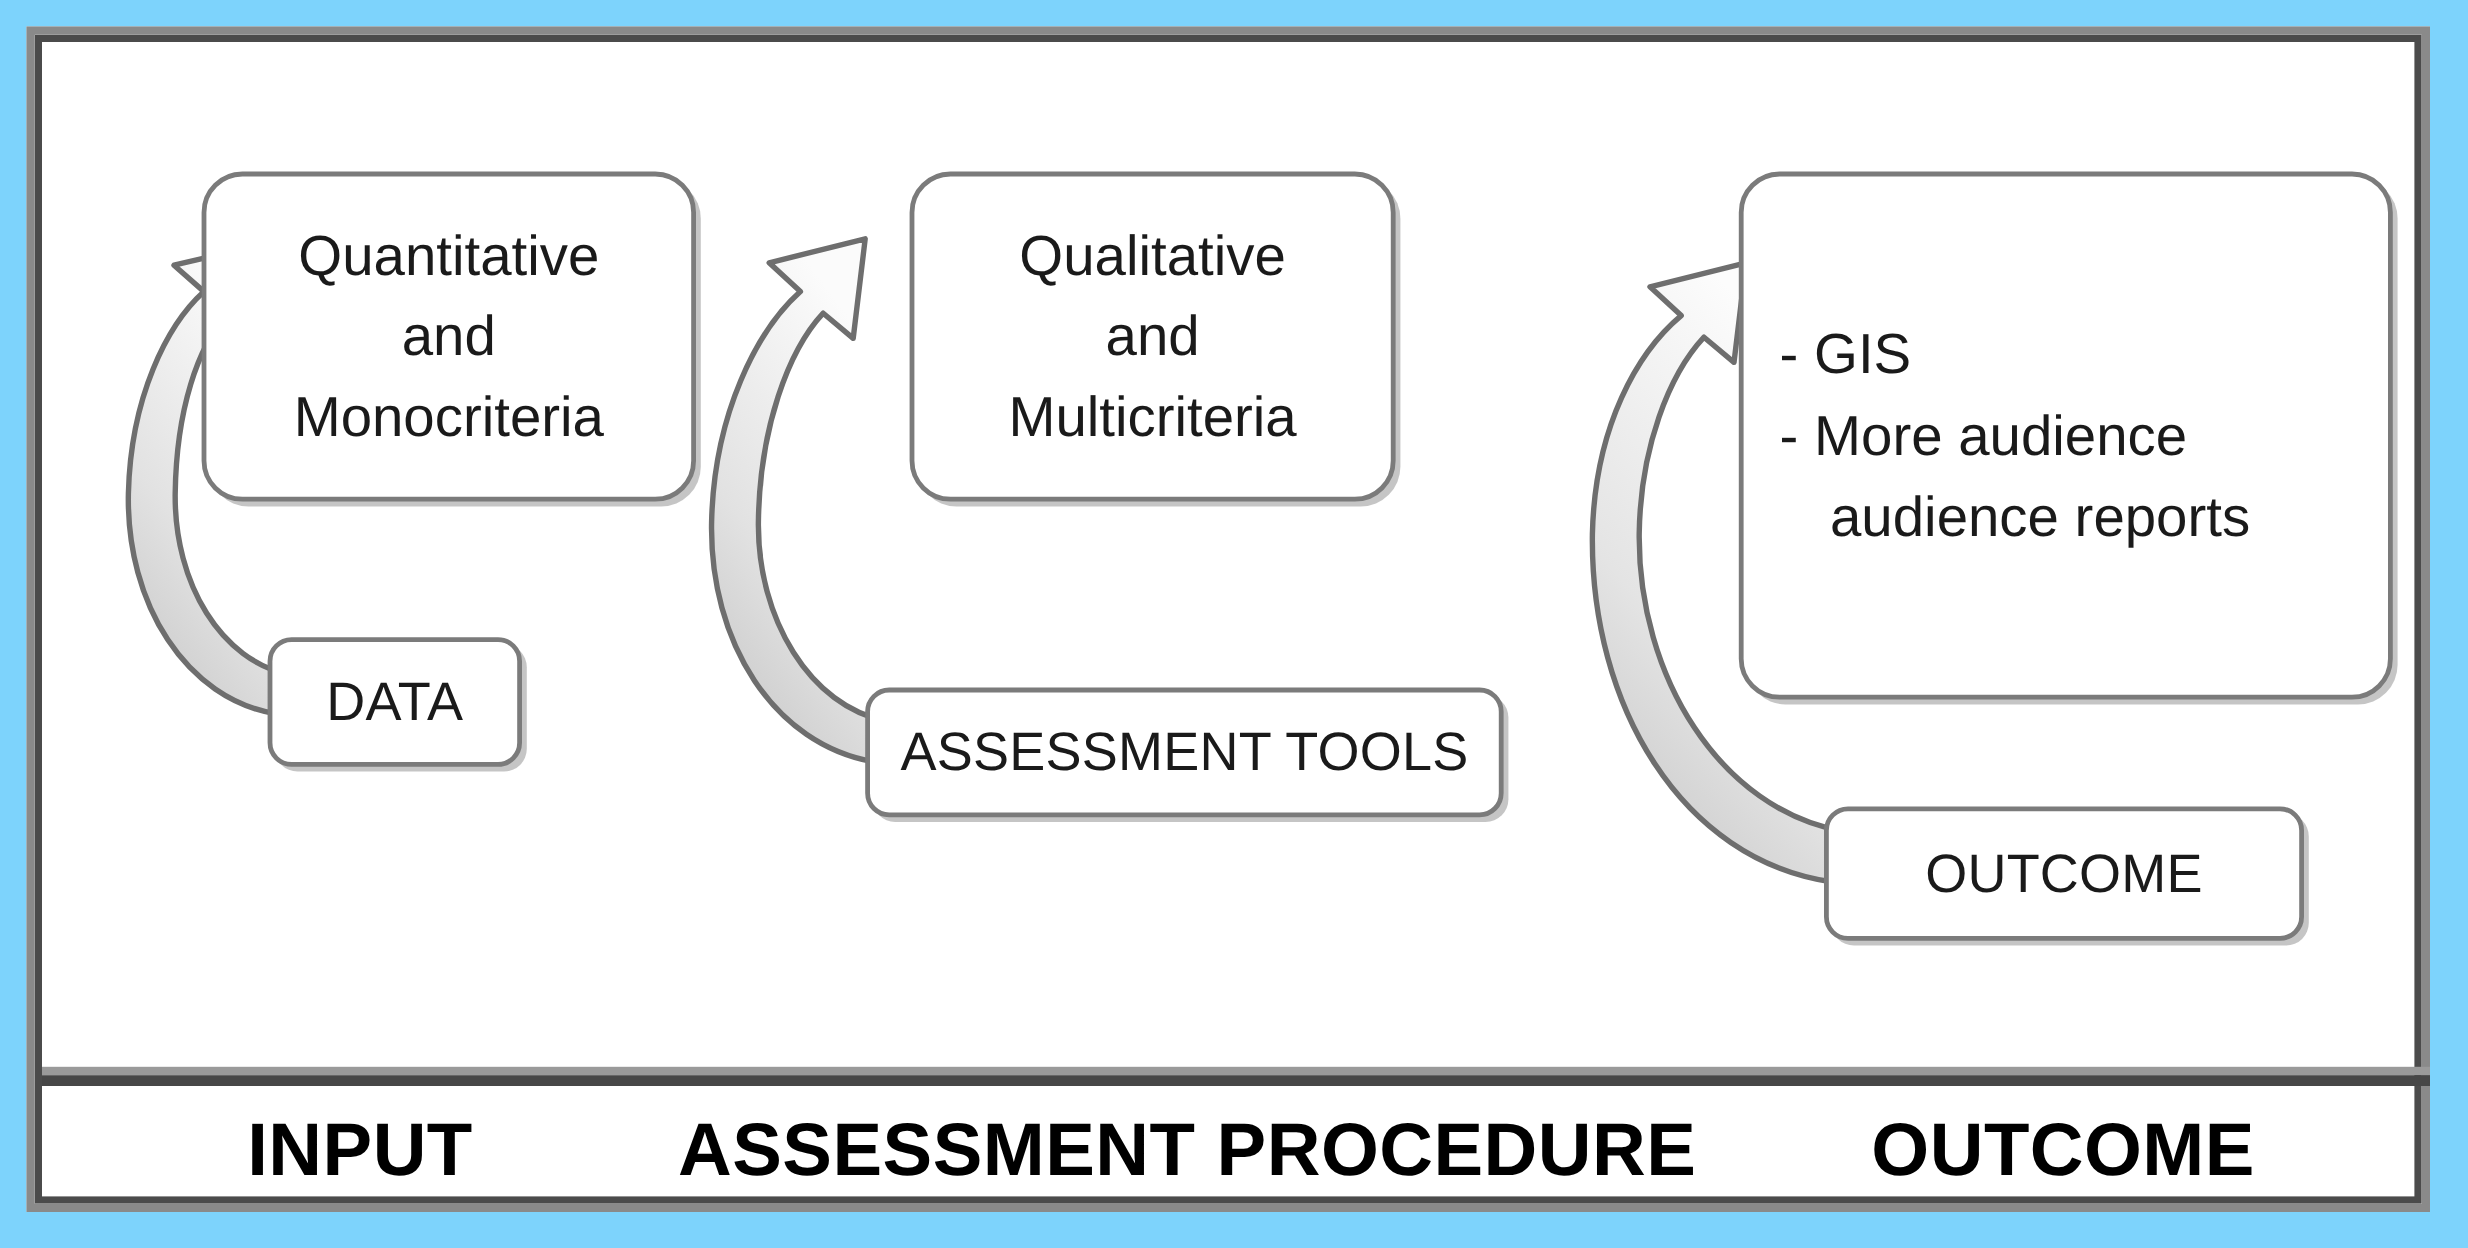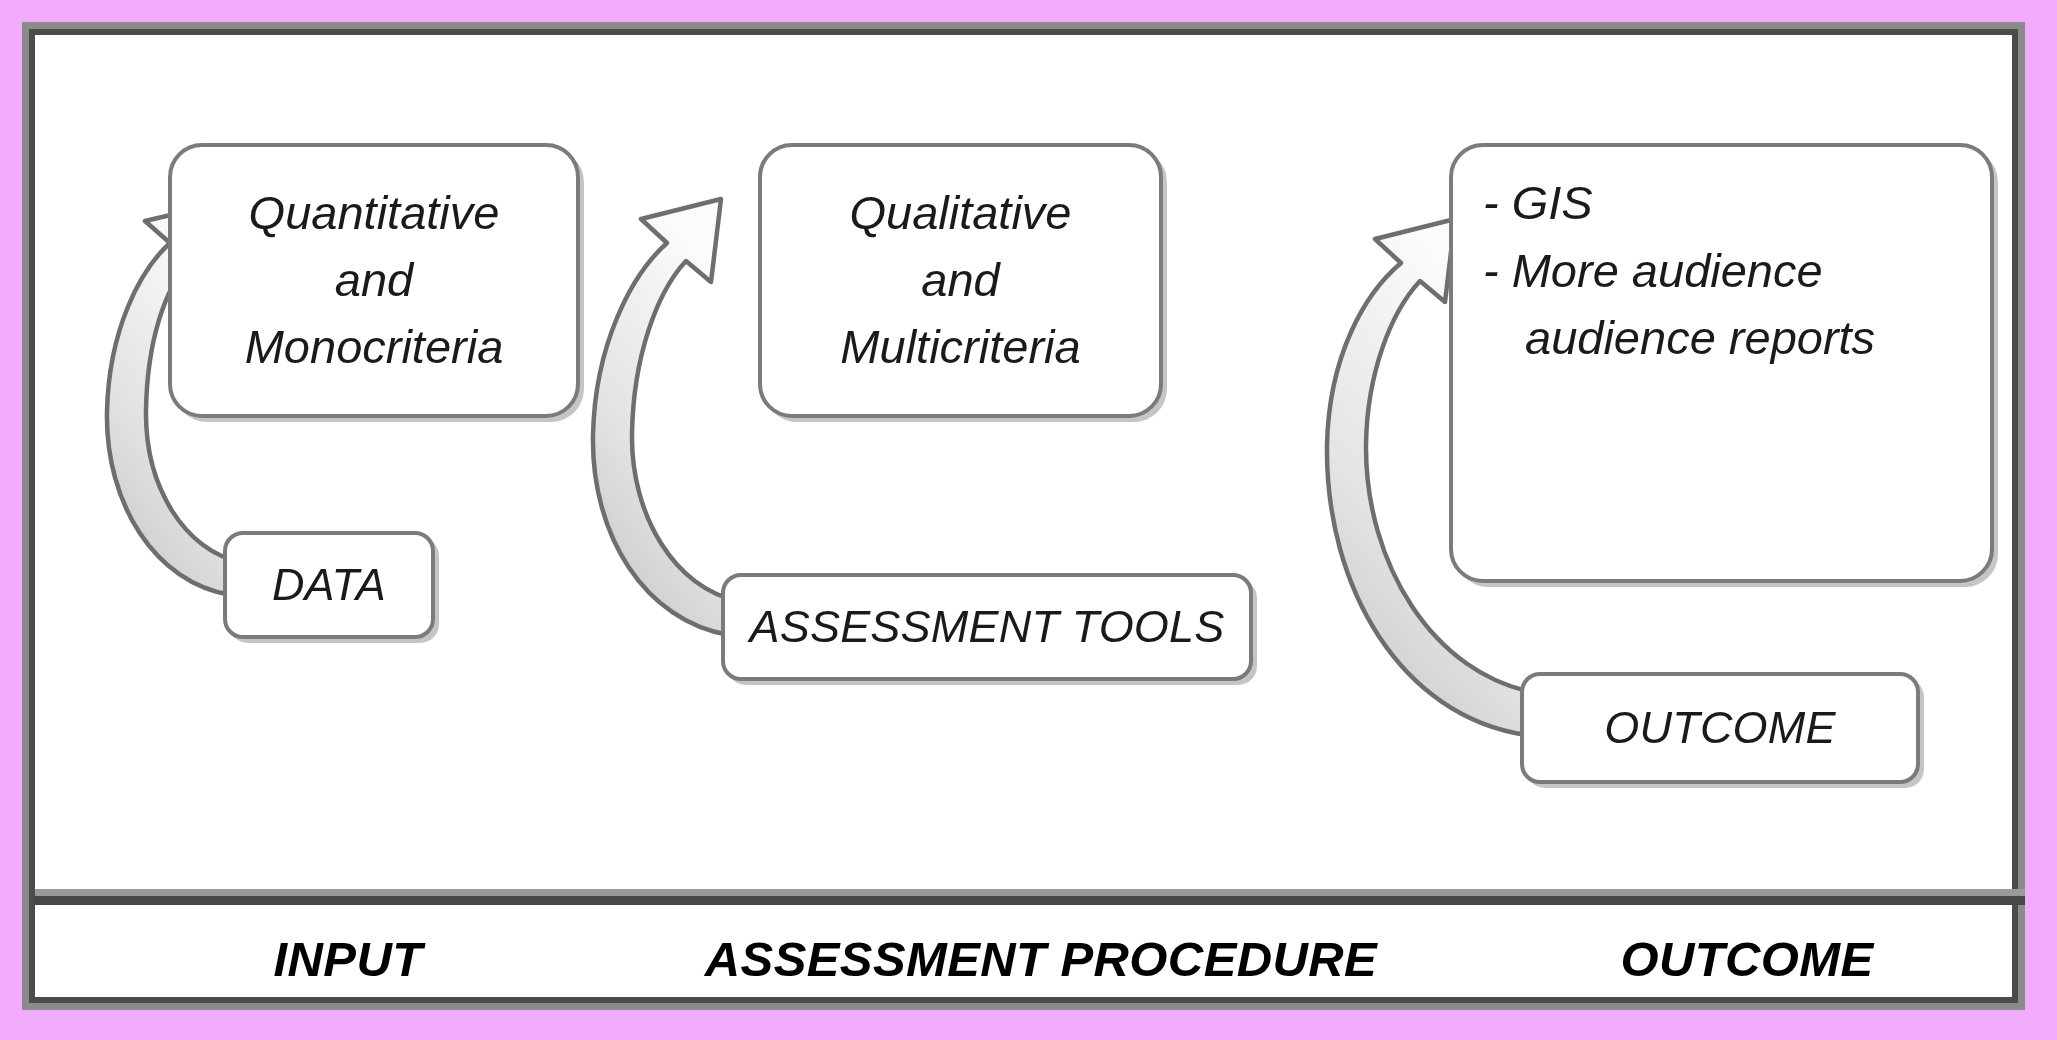--- a/index.html
+++ b/index.html
@@ -7,23 +7,22 @@
     padding: 0;
     background: #ffffff;
   }
   body {
     font-family: "Liberation Sans", sans-serif;
   }
   #stage {
     position: relative;
     width: 2057px;
     height: 1040px;
-    background: #f0abfc;
+    background: #7dd3fc;
     overflow: hidden;
-    font-style: italic;
   }
 
   
   #outer-frame {
     position: absolute;
     left: 22px;
     top: 22px;
     width: 2003px;
     height: 988px;
     box-sizing: border-box;
@@ -121,21 +120,21 @@
     width: 532px;
     height: 108px;
     text-align: right;
   }
   
   #box-outlist {
     left: 1414px;
     top: 108px;
     width: 545px;
     height: 440px;
-    align-items: flex-start;
+    align-items: center;
     justify-content: flex-start;
     padding: 22px 30px;
   }
   .bullets {
     font-size: 47px;
     line-height: 1.44;
     text-align: left;
   }
   .bullets .line { display: block; white-space: nowrap; }
   .bullets .line.indent { padding-left: 42px; }
@@ -172,26 +171,25 @@
     width: 1990px;
     height: 103px;
     display: flex;
     align-items: center;
   }
   .footer-cell {
     display: flex;
     align-items: center;
     justify-content: center;
     height: 100%;
-    font-size: 49px;
+    font-size: 62px;
     font-weight: bold;
     color: #000000;
     letter-spacing: 0.4px;
     white-space: nowrap;
-    margin-left: 48px;
   }
   #footer-input { flex: 0 0 530px; }
   #footer-proc  { flex: 0 0 760px; }
   #footer-out   { flex: 1 1 auto; }
 </style>
 </head>
 <body>
 
 <div id="stage">
   <div id="outer-frame">

